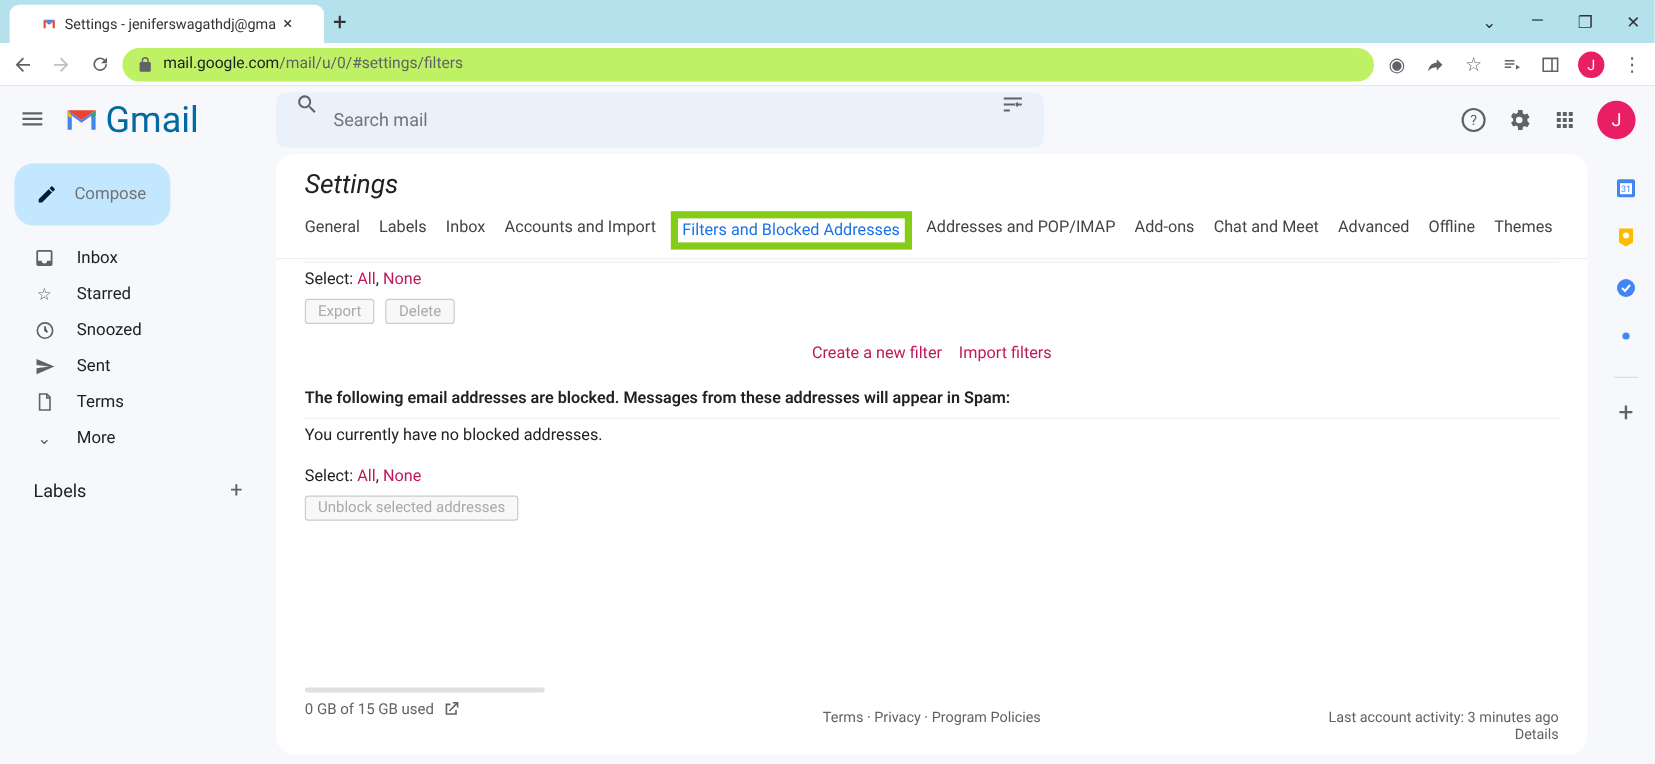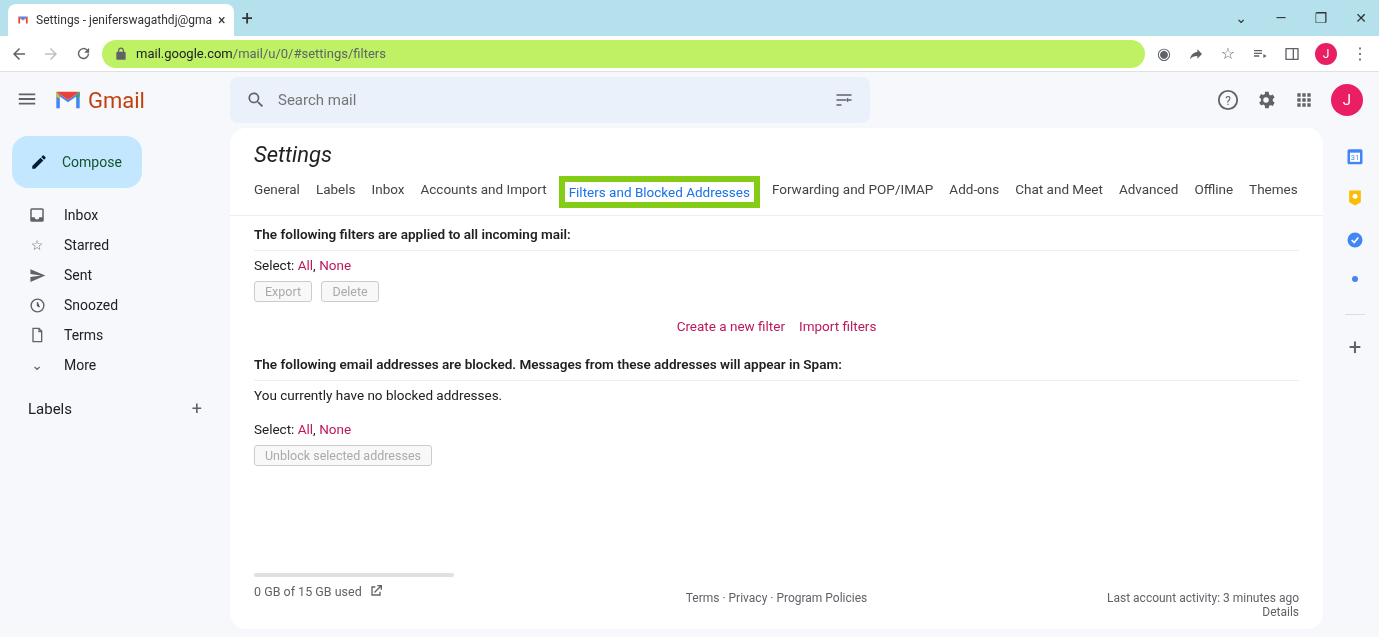--- a/index.html
+++ b/index.html
@@ -1,49 +1,49 @@
 <!DOCTYPE html>
 <html><head>
 <meta charset="utf-8">
 <style>
   * { margin: 0; padding: 0; box-sizing: border-box; font-family: 'Google Sans', Roboto, Arial, sans-serif; }
   body { width: 1379px; height: 637px; overflow: hidden; background: #fff; }
 
   
   .browser-top { background: #b4e1eb; height: 36px; display: flex; align-items: center; padding: 0 8px; }
-  .tab { background: #fff; border-radius: 8px 8px 0 0; height: 32px; margin-top: 4px; display: flex; align-items: center; padding: 0 8px; gap: 6px; min-width: 200px; font-size: 12px; color: #333; }
+  .tab { background: #fff; border-radius: 8px 8px 0 0; height: 32px; margin-top: 4px; display: flex; align-items: center; padding: 0 26px; gap: 6px; min-width: 200px; font-size: 12px; color: #333; }
   .tab .tab-close { margin-left: auto; font-size: 14px; cursor: pointer; }
   .newtab { margin-left: 8px; font-size: 20px; color: #333; cursor: pointer; }
   .window-ctrls { margin-left: auto; display: flex; gap: 20px; align-items: center; color: #333; font-size: 14px; }
   .window-ctrls span { cursor: pointer; width: 20px; text-align: center; }
 
   .addr-bar { height: 36px; background: #fff; display: flex; align-items: center; padding: 0 10px; gap: 10px; border-bottom: 1px solid #e0e0e0;}
   .nav-btns { display: flex; gap: 14px; align-items: center; }
   .nav-btn { width: 18px; height: 18px; color: #5f6368; cursor: pointer; display:flex; align-items:center; justify-content:center;}
   .omnibox { flex: 1; background: #bef264; border-radius: 16px; height: 28px; display: flex; align-items: center; padding: 0 12px; gap: 8px; font-size: 13px; color: #5f6368; }
   .omnibox span.url-host { color: #202124; }
   .addr-right { display: flex; gap: 14px; align-items: center; }
   .addr-right .ic { width: 18px; height: 18px; color: #5f6368; cursor:pointer; display:flex;align-items:center;justify-content:center;}
   .avatar-sm { width: 22px; height: 22px; border-radius: 50%; background: #e91e63; color:#fff; font-size:12px; display:flex;align-items:center;justify-content:center;}
 
   
   .app { display: flex; height: calc(637px - 72px); background: #f6f8fc; }
   .header-row { display:flex; align-items:center; height:56px; }
   .menu-ic { width: 24px; height: 24px; color:#5f6368; cursor:pointer;}
   .logo { display:flex; align-items:center; gap:6px; }
-  .logo-text { font-size: 22px; color:#c2410c; }
-  .searchbox { background:#eaf1fb; border-radius: 8px; height:46px; display:flex; align-items:center; padding:0 16px; gap:12px; width:640px; }
+  .logo-text { font-size: 30px; color:#0369a1; }
+  .searchbox { background:#eaf1fb; border-radius: 8px; height:46px; display:flex; padding:0 16px; gap:12px; width:640px; }
   .searchbox input { border:none; background:transparent; outline:none; font-size:15px; flex:1; color:#5f6368;}
   .top-right { margin-left:auto; display:flex; gap:16px; align-items:center; padding-right:16px;}
   .top-right .ic { width:22px; height:22px; color:#5f6368; cursor:pointer; display:flex;align-items:center;justify-content:center;}
   .avatar-lg { width:32px;height:32px;border-radius:50%;background:#e91e63;color:#fff;display:flex;align-items:center;justify-content:center;font-size:15px;}
 
   .body-row { display:flex; flex:1; overflow:hidden;}
   .sidebar { width:230px; padding:8px; }
-  .compose { background:#c2e7ff; border-radius:16px; height:52px; width:130px; display:flex;align-items:center; gap:14px; padding:0 18px; font-size:14px; color:#14532d; cursor:pointer; margin-bottom:12px; margin-left:4px;}
+  .compose { background:#c2e7ff; border-radius:16px; height:52px; width:130px; display:flex;align-items:center; gap:14px; padding:0 18px; font-size:14px; color:#737373; cursor:pointer; margin-bottom:12px; margin-left:4px;}
   .nav-item { display:flex; align-items:center; gap:18px; height:30px; padding:0 20px; font-size:14px; color:#202124; border-radius:0 16px 16px 0; cursor:pointer;}
   .nav-item .nic { width:18px;height:18px;color:#5f6368;display:flex;align-items:center;justify-content:center;}
   .labels-hdr { display:flex; align-items:center; justify-content:space-between; padding:0 20px; margin-top:18px; font-size:15px; color:#202124;}
   .labels-hdr .plus { font-size:18px; color:#5f6368; cursor:pointer;}
 
   .main { flex:1; background:#fff; border-radius:16px; margin:0 8px 8px 0; overflow:auto; position:relative; }
   .settings-title { font-size:22px; color:#202124; padding:14px 24px 6px;font-style:italic;}
   .tabs { display:flex; gap:16px; padding:6px 24px 10px; border-bottom:1px solid #eee; font-size:13.5px; color:#444; flex-wrap:wrap;}
   .tabs .tb { cursor:pointer; white-space:nowrap; padding:2px 0;}
   .tabs .tb.active { color:#1a73e8; }
@@ -54,21 +54,21 @@
   .btn-sm { border:1px solid #ccc; background:#f8f8f8; color:#aaa; font-size:12.5px; padding:2px 10px; border-radius:3px; margin-right:6px; cursor:default;}
   .actions-row { display:flex; gap:14px; justify-content:center; padding:12px 0; font-size:13.5px;}
   .divider { border-top:1px solid #eee; margin:2px 24px;}
   .footer { position:absolute; bottom:10px; left:0; right:0; display:flex; justify-content:space-between; font-size:12px; color:#5f6368; padding:0 24px;}
   .footer .center { position:absolute; left:50%; transform:translateX(-50%);}
   .footer a { color:#5f6368; cursor:pointer;}
   .storage { position:absolute; bottom:30px; left:24px; font-size:12.5px; color:#5f6368; display:flex; align-items:center; gap:6px;}
   .storage-bar { position:absolute; bottom:52px; left:24px; width:200px; height:4px; background:#e0e0e0; border-radius:2px;}
 
   .side-panel { width:48px; background:#f6f8fc; display:flex; flex-direction:column; align-items:center; gap:22px; padding-top:18px;}
-  .sp-ic { width:20px;height:20px; cursor:pointer; display:flex;align-items:center;justify-content:center;}
+  .sp-ic { width:20px;height:20px; cursor:pointer; display:flex;align-items:flex-end;justify-content:center;}
   .sp-divider { width:20px; height:1px; background:#ddd;}
 
   svg { display:block; }
 </style>
 </head>
 <body>
 
 <div class="browser-top">
   <div class="tab">
     <svg width="14" height="14" viewBox="0 0 24 24">
@@ -205,33 +205,33 @@
             </div>
             <span>Inbox</span>
           </div>
         <div class="nav-item">
             <div class="nic">☆</div>
             <span>Starred</span>
           </div>
         <div class="nav-item">
             <div class="nic">
               <svg width="17" height="17" viewBox="0 0 24 24">
-                <path fill="#5f6368" d="M2 21l21-9L2 3v7l15 2-15 2z"></path>
-              </svg>
-            </div>
-            <span>Sent</span>
-          </div>
-        <div class="nav-item">
-            <div class="nic">
-              <svg width="17" height="17" viewBox="0 0 24 24">
                 <circle cx="12" cy="12" r="9" fill="none" stroke="#5f6368" stroke-width="2"></circle>
                 <path stroke="#5f6368" stroke-width="2" d="M12 7v5l3 2"></path>
               </svg>
             </div>
             <span>Snoozed</span>
+          </div>
+        <div class="nav-item">
+            <div class="nic">
+              <svg width="17" height="17" viewBox="0 0 24 24">
+                <path fill="#5f6368" d="M2 21l21-9L2 3v7l15 2-15 2z"></path>
+              </svg>
+            </div>
+            <span>Sent</span>
           </div>
         <div class="nav-item">
             <div class="nic">
               <svg width="16" height="16" viewBox="0 0 24 24">
                 <path fill="none" stroke="#5f6368" stroke-width="2" d="M6 2h9l4 4v16H6zM15 2v5h5"></path>
               </svg>
             </div>
             <span>Terms</span>
           </div>
         <div class="nav-item">
@@ -245,29 +245,28 @@
       </div>
 
       <div class="main">
         <div class="settings-title">Settings</div>
         <div class="tabs">
           <span class="tb">General</span>
           <span class="tb">Labels</span>
           <span class="tb">Inbox</span>
           <span class="tb">Accounts and Import</span>
           <span class="tb active highlight">Filters and Blocked Addresses</span>
-          <span class="tb">Forwarding and POP/IMAP</span>
+          <span class="tb">Addresses and POP/IMAP</span>
           <span class="tb">Add-ons</span>
           <span class="tb">Chat and Meet</span>
           <span class="tb">Advanced</span>
           <span class="tb">Offline</span>
           <span class="tb">Themes</span>
         </div>
 
-        <div class="section-bold">The following filters are applied to all incoming mail:</div>
         <div class="divider"></div>
         <div class="sub">
           <span>Select:</span>
           <span class="link">All</span>,
           <span class="link">None</span>
         </div>
         <div class="sub">
           <button class="btn-sm">Export</button>
           <button class="btn-sm">Delete</button>
         </div>

